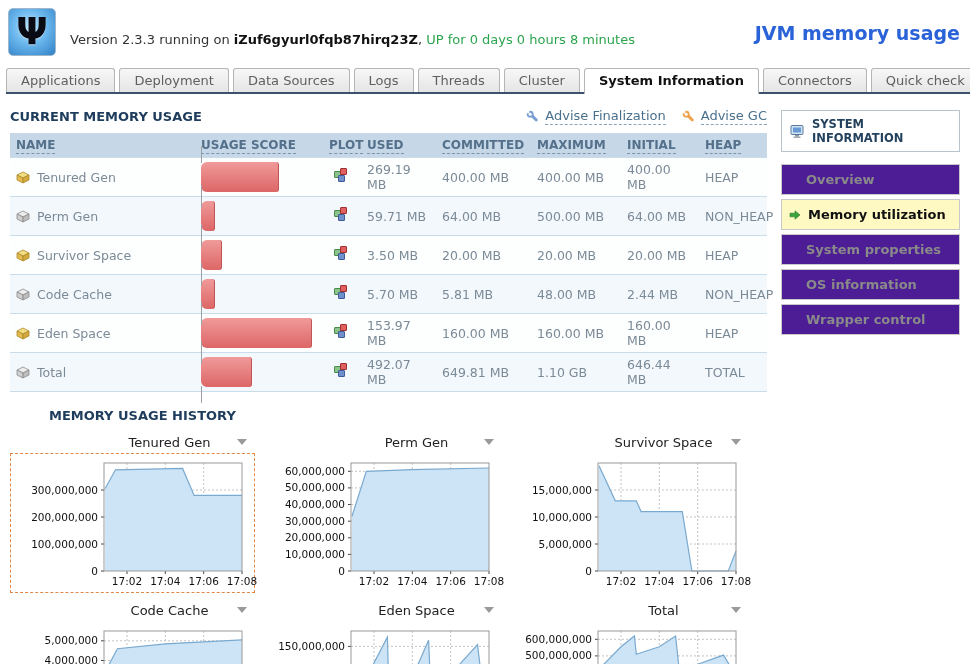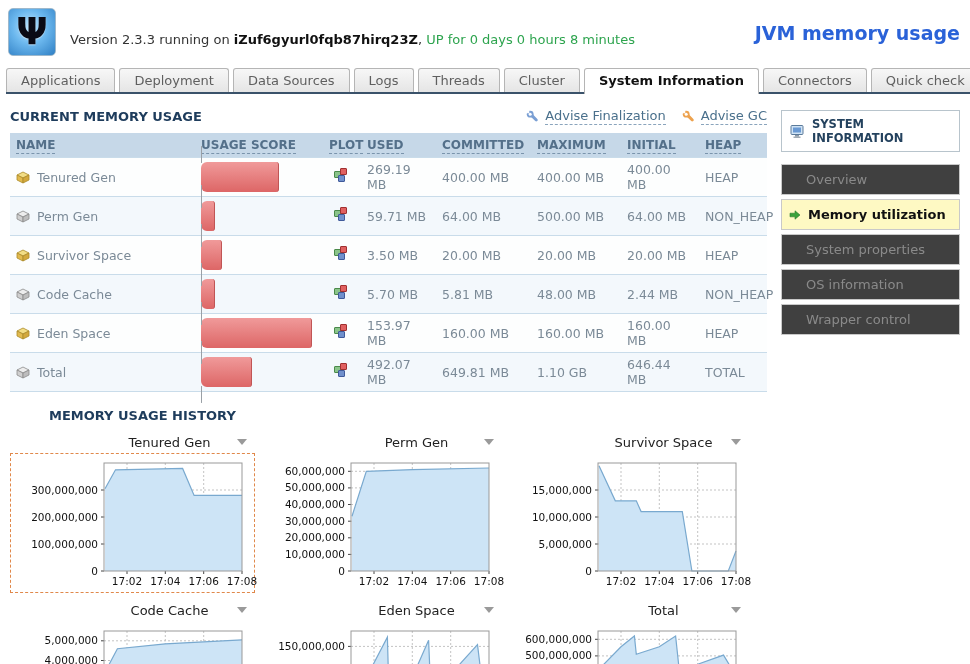--- a/index.html
+++ b/index.html
@@ -86,22 +86,22 @@
   .grid { stroke:#c3c3c3; stroke-dasharray:2,2; stroke-width:1; }
   .tick { stroke:#444; stroke-width:1; }
   .lbl  { font-family:"DejaVu Sans",sans-serif; font-size:10.5px; fill:#111; }
   
   .side-title {
     border:1px solid #b8c4cc; background:#fff; padding:6px 8px; display:flex; align-items:center;
     gap:7px; font-size:11.5px; font-weight:bold; color:#24425e;
   }
   .side-items { margin-top:12px; display:flex; flex-direction:column; gap:4px; }
   .side-item {
-    border:1px solid #c9c9c9; background:#404040; color:#8a8a8a; font-size:13px;
-    padding:7px 8px 7px 24px; cursor:pointer; display:flex; align-items:center; gap:7px;
+    border:1px solid #c9c9c9; background:#4c1d95; color:#8a8a8a; font-size:13px;
+    padding:7px 8px 7px 24px; cursor:pointer; display:flex; align-items:center; gap:7px;font-weight:bold;
   }
   .side-item.active { background:#fef9c3; color:#111; font-weight:bold; padding-left:7px; }
 </style>
 </head>
 <body>
 
 <div class="hdr">
   <div class="logo">Ψ</div>
   <div class="verline"><span>Version 2.3.3 running on </span><b>iZuf6gyurl0fqb87hirq23Z</b><span>, </span><span class="up">UP for 0 days 0 hours 8 minutes</span></div>
   <div class="pagetitle">JVM memory usage</div>

